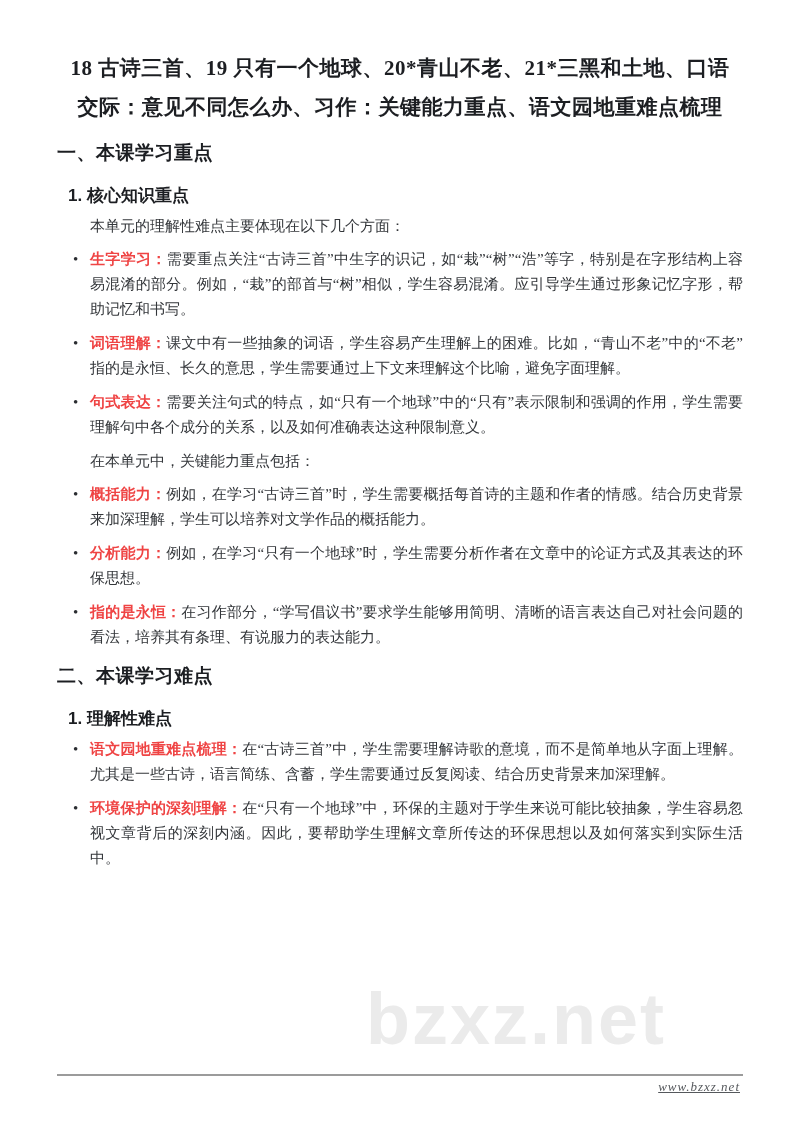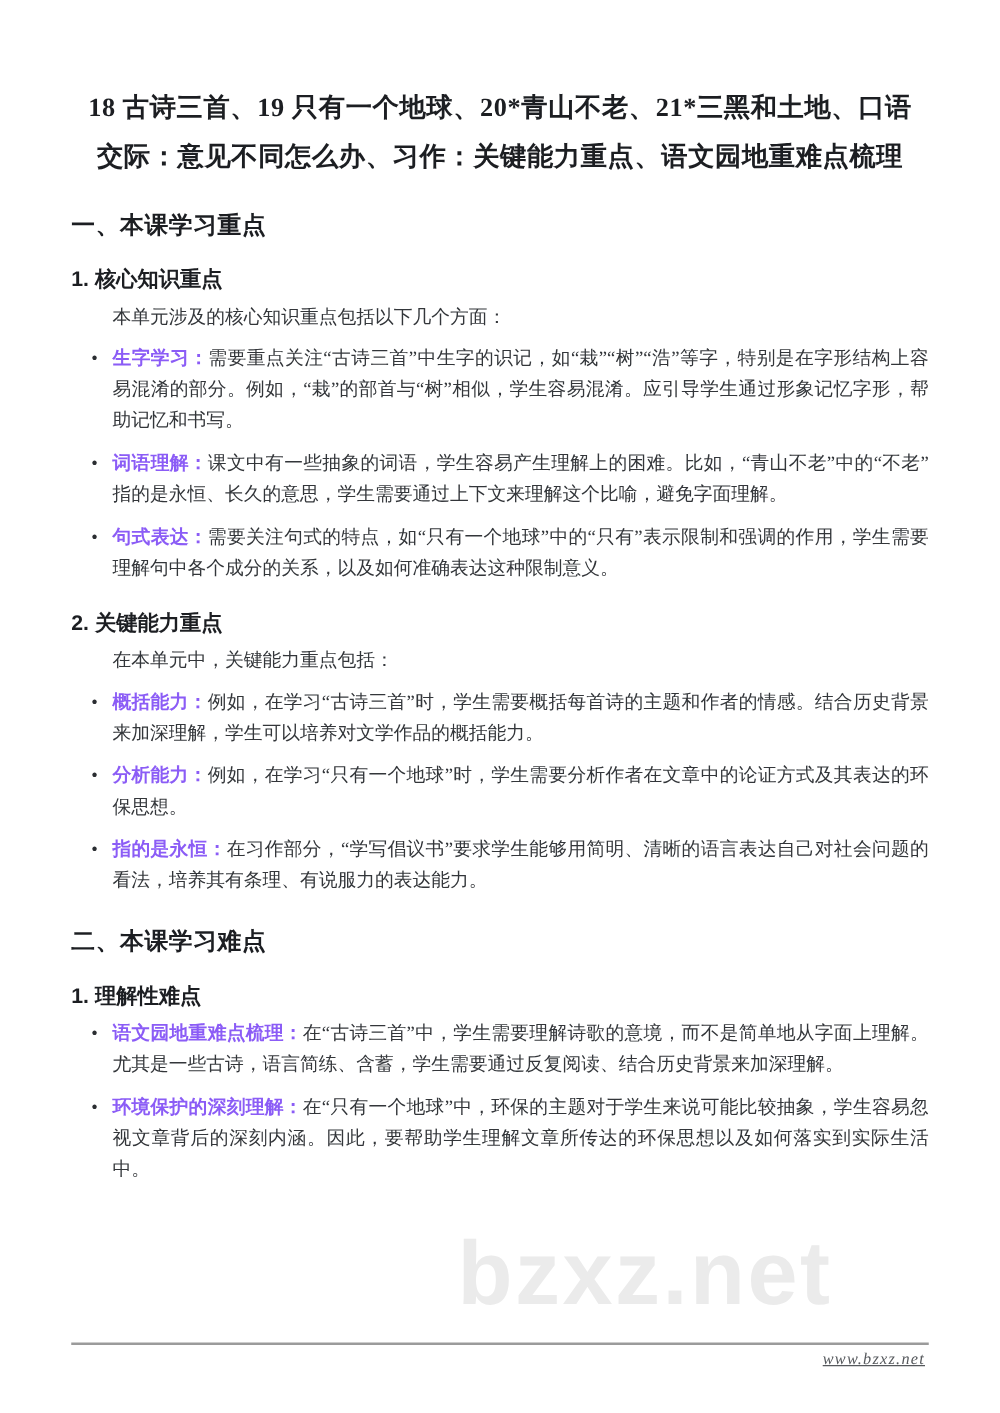--- a/index.html
+++ b/index.html
@@ -9,48 +9,48 @@
     position:relative;
     overflow:hidden;
     font-family:"Liberation Serif","DejaVu Serif",serif;
     color:#33363a;
     -webkit-font-smoothing:antialiased;
   }
   .page{
     position:relative;
     width:686px;
     margin:0 auto;
-    padding-top:67px;
+    padding-top:49px;
     z-index:1;
   }
   .doc-title{
     font-family:"Liberation Serif","DejaVu Serif",serif;
     font-weight:bold;
     font-size:21px;
     line-height:39px;
     text-align:center;
     color:#1c1e22;
     letter-spacing:0.5px;
   }
   h2.sec{
     font-family:"Liberation Sans","DejaVu Sans",sans-serif;
     font-size:19px;
     font-weight:bold;
     color:#1c1e22;
     line-height:24px;
-    margin:24px 0 0 0;
+    margin:14px 0 0 0;
     letter-spacing:0.5px;
   }
   h3.sub{
     font-family:"Liberation Sans","DejaVu Sans",sans-serif;
     font-size:17px;
     font-weight:bold;
     color:#1c1e22;
     line-height:21px;
-    margin:20px 0 0 0;
+    margin:20px 0 0 11px;
   }
   p.intro{
     font-size:15px;
     line-height:25px;
     margin:8px 0 0 33px;
   }
   ul.blist{
     list-style:none;
     margin:8px 0 0 0;
     padding:0;
@@ -65,21 +65,21 @@
   ul.blist li .dot{
     position:absolute;
     left:-17px;
     top:0;
     font-size:15px;
     color:#2a2d31;
   }
   ul.blist li .lbl{
     font-family:Liberation Serif, serif;
     font-weight:bold;
-    color:#8b5cf6;
+    color:#ef4444;
   }
   .watermark{
     position:absolute;
     left:366px;
     top:978px;
     font-family:"Liberation Sans","DejaVu Sans",sans-serif;
     font-weight:bold;
     font-size:72px;
     letter-spacing:2px;
     color:#ebebeb;
@@ -116,34 +116,33 @@
 <div class="page">
 
   <div class="doc-title">
     <div>18 古诗三首、19 只有一个地球、20*青山不老、21*三黑和土地、口语</div>
     <div>交际：意见不同怎么办、习作：关键能力重点、语文园地重难点梳理</div>
   </div>
 
   <h2 class="sec">一、本课学习重点</h2>
 
   <h3 class="sub">1. 核心知识重点</h3>
-  <p class="intro">本单元涉及的核心知识重点包括以下几个方面：</p>
+  <p class="intro">本单元的理解性难点主要体现在以下几个方面：</p>
   <ul class="blist">
     <li>
       <span class="dot">•</span><span class="lbl">生字学习：</span><span class="txt">需要重点关注“古诗三首”中生字的识记，如“栽”“树”“浩”等字，特别是在字形结构上容易混淆的部分。例如，“栽”的部首与“树”相似，学生容易混淆。应引导学生通过形象记忆字形，帮助记忆和书写。</span>
     </li>
     <li>
       <span class="dot">•</span><span class="lbl">词语理解：</span><span class="txt">课文中有一些抽象的词语，学生容易产生理解上的困难。比如，“青山不老”中的“不老”指的是永恒、长久的意思，学生需要通过上下文来理解这个比喻，避免字面理解。</span>
     </li>
     <li>
       <span class="dot">•</span><span class="lbl">句式表达：</span><span class="txt">需要关注句式的特点，如“只有一个地球”中的“只有”表示限制和强调的作用，学生需要理解句中各个成分的关系，以及如何准确表达这种限制意义。</span>
     </li>
   </ul>
 
-  <h3 class="sub">2. 关键能力重点</h3>
   <p class="intro">在本单元中，关键能力重点包括：</p>
   <ul class="blist">
     <li>
       <span class="dot">•</span><span class="lbl">概括能力：</span><span class="txt">例如，在学习“古诗三首”时，学生需要概括每首诗的主题和作者的情感。结合历史背景来加深理解，学生可以培养对文学作品的概括能力。</span>
     </li>
     <li>
       <span class="dot">•</span><span class="lbl">分析能力：</span><span class="txt">例如，在学习“只有一个地球”时，学生需要分析作者在文章中的论证方式及其表达的环保思想。</span>
     </li>
     <li>
       <span class="dot">•</span><span class="lbl">指的是永恒：</span><span class="txt">在习作部分，“学写倡议书”要求学生能够用简明、清晰的语言表达自己对社会问题的看法，培养其有条理、有说服力的表达能力。</span>

